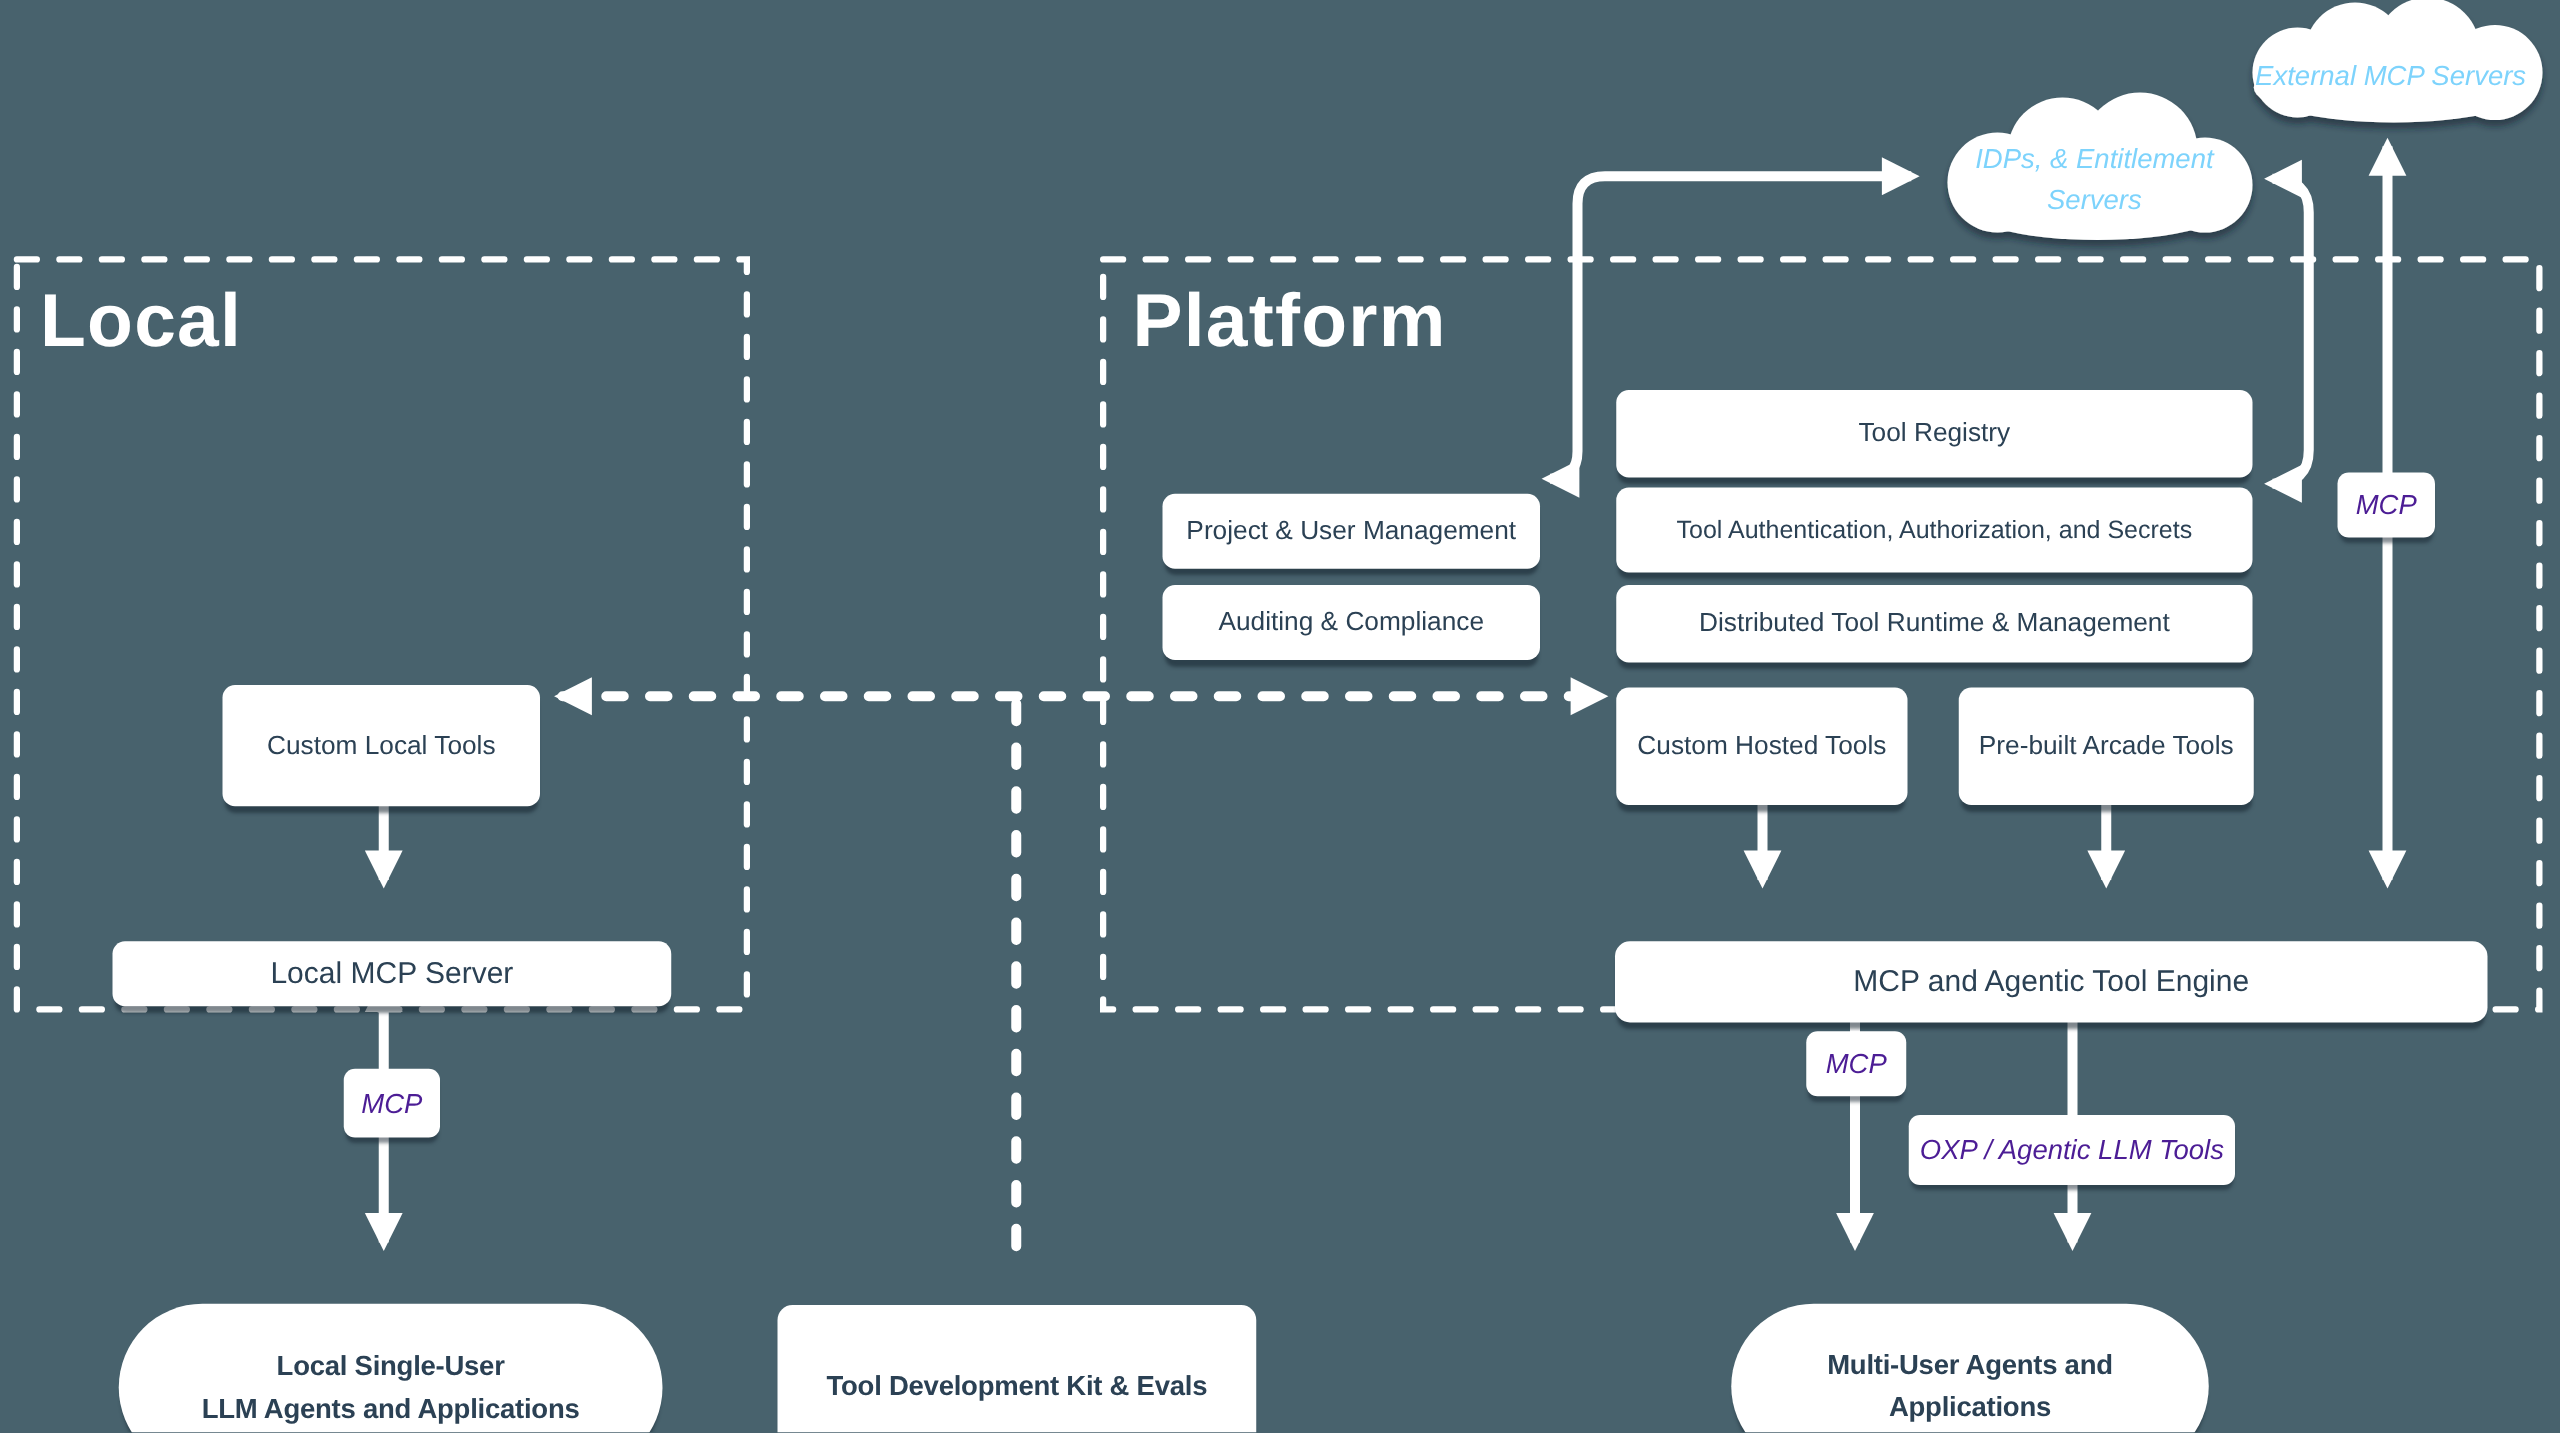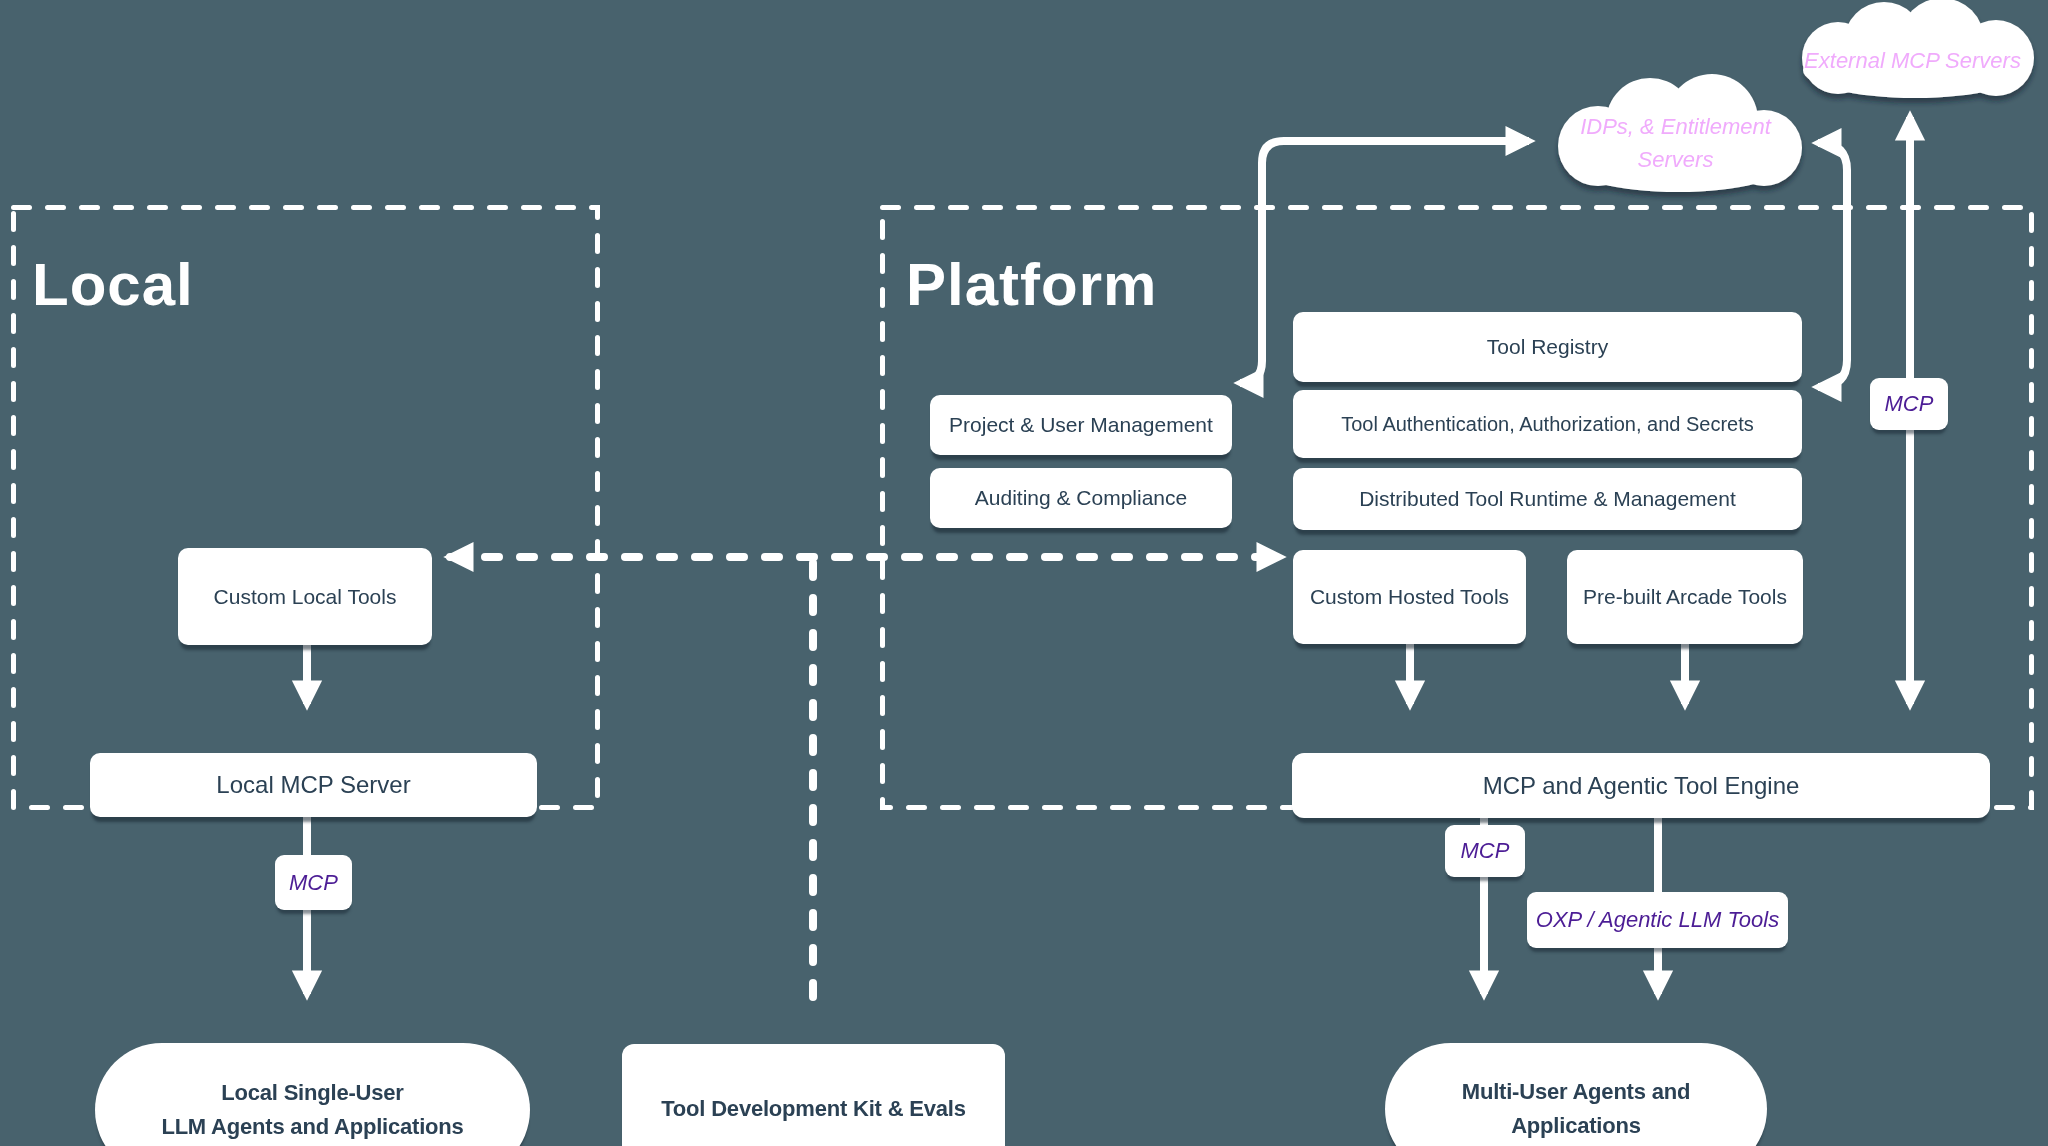--- a/index.html
+++ b/index.html
@@ -1,34 +1,34 @@
 <!DOCTYPE html>
 <html><head>
 <meta charset="utf-8">
 <style>
   html,body{margin:0;padding:0;background:#48626D;}
   .stage{position:relative;width:2048px;height:1146px;background:#48626D;overflow:hidden;
          font-family:"Liberation Sans",sans-serif;color:#2B4154;}
   .stage svg{position:absolute;left:0;top:0;}
-  .region-title{position:absolute;font-size:60px;font-weight:bold;color:#FFFFFF;letter-spacing:1px;margin-top:28px;}
+  .region-title{position:absolute;font-size:60px;font-weight:bold;color:#FFFFFF;letter-spacing:1px;}
   .node{position:absolute;box-sizing:border-box;background:#FFFFFF;border-radius:10px;
         display:flex;align-items:center;justify-content:center;text-align:center;
         font-size:21px;font-weight:500;color:#2B4154;
         box-shadow:0 7px 3px -2px rgba(22,36,48,0.55);padding:4px 10px;margin-top:40px;}
   .node.small-text{font-size:20px;white-space:nowrap;padding:4px 4px;}
   .node.big{font-size:24px;}
   .node.pill{border-radius:67px;}
   .node.boldtext{font-weight:bold;font-size:22px;line-height:34px;letter-spacing:-0.2px;}
   .node .twoline{display:block;}
   .edge-label{position:absolute;box-sizing:border-box;background:#FFFFFF;border-radius:9px;
         display:flex;align-items:center;justify-content:center;text-align:center;
         font-size:22px;font-style:italic;font-weight:500;color:#4c1d95;
         box-shadow:0 6px 3px -2px rgba(22,36,48,0.5);}
   .cloud-text{position:absolute;text-align:center;font-size:22px;font-style:italic;
-        font-weight:500;color:#f0abfc;line-height:33px;}
+        font-weight:500;color:#7dd3fc;line-height:33px;}
 </style>
 </head>
 <body>
 
 <div class="stage">
 
   <svg width="2048" height="1146" viewBox="0 0 2048 1146">
     <defs>
       <marker id="ah" viewBox="0 0 10 10" refX="7.5" refY="5" markerWidth="4.2" markerHeight="4.2" orient="auto-start-reverse" markerUnits="strokeWidth">
         <path d="M0.5,0.5 L9.5,5 L0.5,9.5 Z" fill="#FFFFFF"></path>
@@ -86,21 +86,21 @@
   <div class="node" style="left:930px;top:355px;width:302px;height:60px;">Project &amp; User Management</div>
   <div class="node" style="left:930px;top:428px;width:302px;height:60px;">Auditing &amp; Compliance</div>
   <div class="node" style="left:1293px;top:272px;width:509px;height:70px;">Tool Registry</div>
   <div class="node small-text" style="left:1293px;top:350px;width:509px;height:68px;">Tool Authentication, Authorization, and Secrets</div>
   <div class="node" style="left:1293px;top:428px;width:509px;height:62px;">Distributed Tool Runtime &amp; Management</div>
   <div class="node" style="left:1293px;top:510px;width:233px;height:94px;">Custom Hosted Tools</div>
   <div class="node" style="left:1567px;top:510px;width:236px;height:94px;">Pre-built Arcade Tools</div>
   <div class="node big" style="left:1292px;top:713px;width:698px;height:65px;border-radius:12px;">MCP and Agentic Tool Engine</div>
 
   <div class="node" style="left:178px;top:508px;width:254px;height:97px;">Custom Local Tools</div>
-  <div class="node big" style="left:90px;top:713px;width:447px;height:64px;">Local MCP Server</div>
+  <div class="node big" style="left:90px;top:713px;width:447px;height:52px;">Local MCP Server</div>
 
   <div class="edge-label" style="left:275px;top:855px;width:77px;height:55px;">MCP</div>
   <div class="edge-label" style="left:1445px;top:825px;width:80px;height:52px;">MCP</div>
   <div class="edge-label" style="left:1870px;top:378px;width:78px;height:52px;">MCP</div>
   <div class="edge-label" style="left:1527px;top:892px;width:261px;height:56px;">OXP / Agentic LLM Tools</div>
 
   <div class="node pill boldtext" style="left:95px;top:1003px;width:435px;height:134px;">
     <span class="twoline">
       <span style="display:block;">Local Single-User</span>
       <span style="display:block;">LLM Agents and Applications</span>

